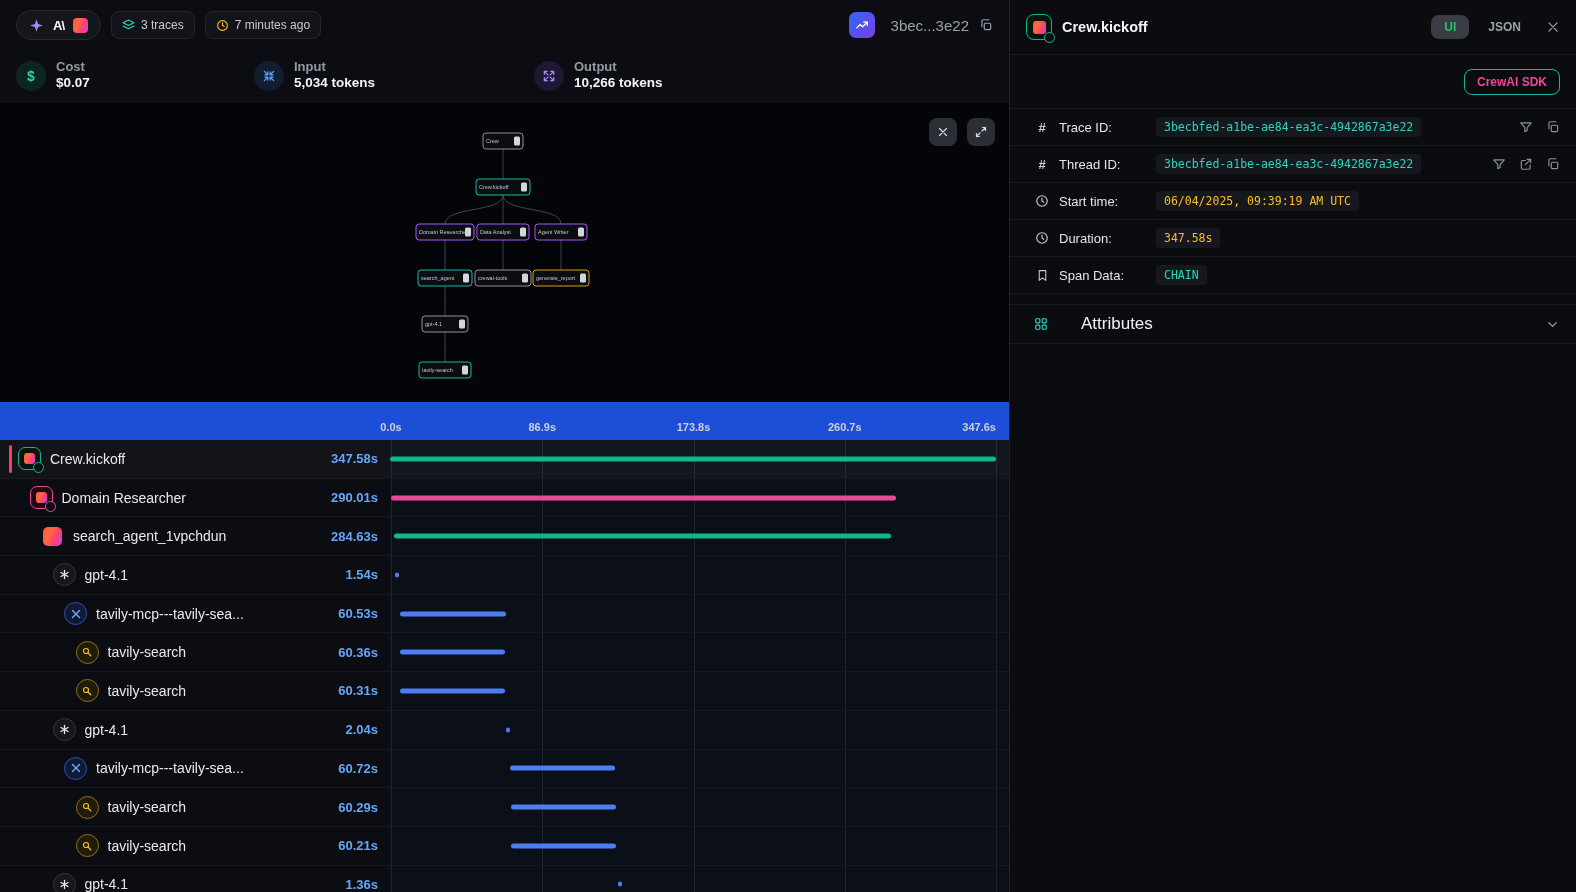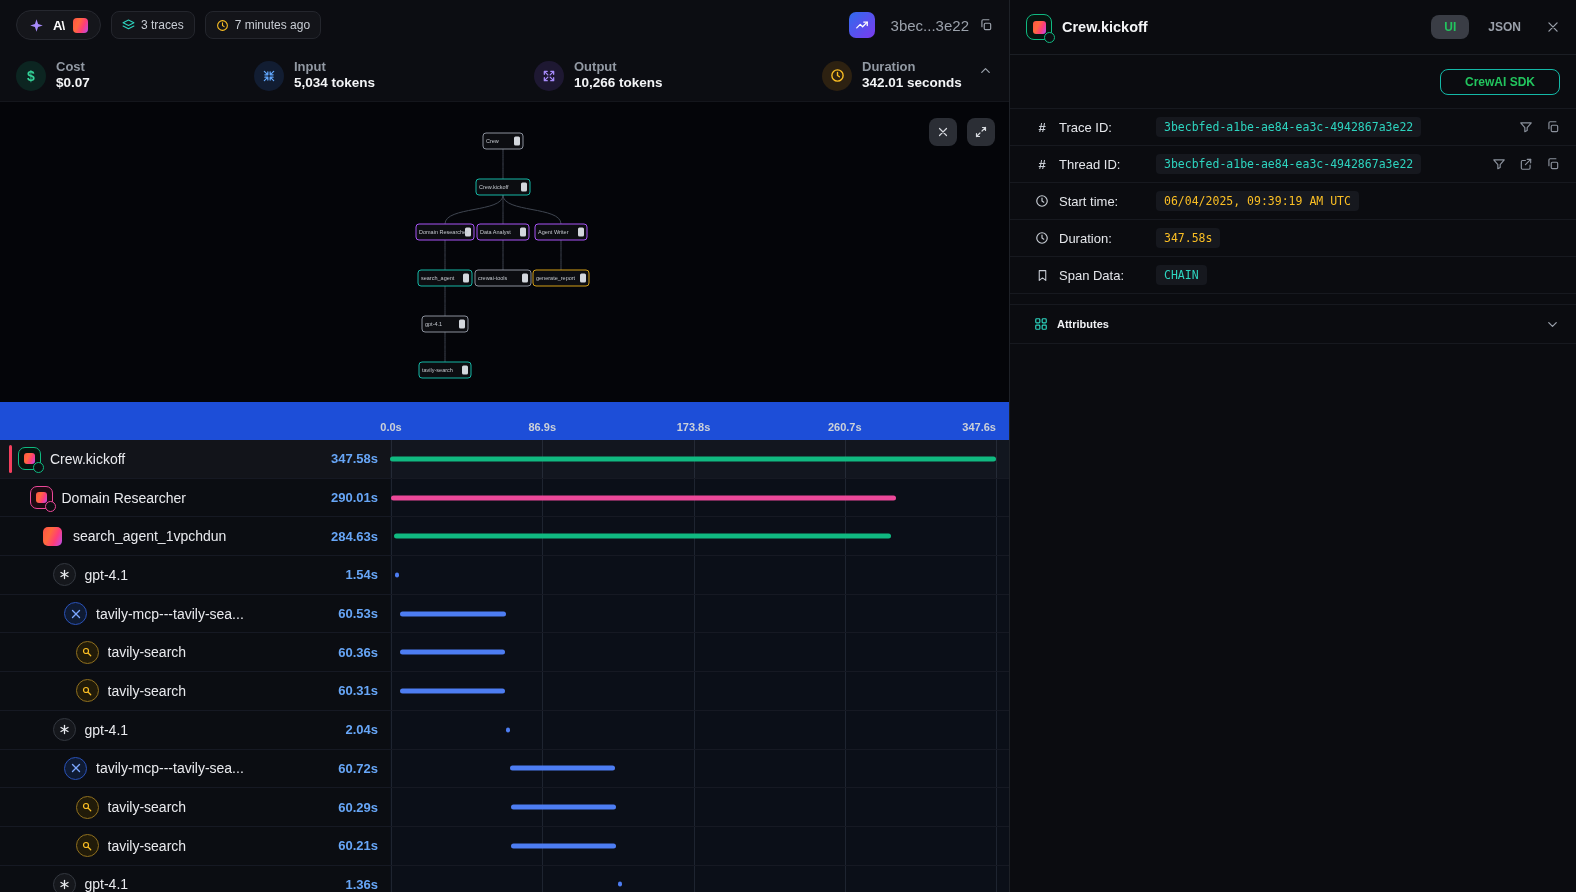--- a/index.html
+++ b/index.html
@@ -76,35 +76,35 @@
   .side { flex:1; background:#0b0c10; border-left:1px solid #1e2127; display:flex; flex-direction:column; }
   .side-header { height:55px; display:flex; align-items:center; gap:10px; padding:0 16px; border-bottom:1px solid #1b1e24; }
   .panel-ic { width:26px; height:26px; border-radius:8px; border:1.5px solid #10b981; background:#06140f; position:relative; display:flex; align-items:center; justify-content:center; flex:none; }
   .panel-ic .stripes { width:13px; height:13px; }
   .side-title { font-size:14.5px; font-weight:700; color:#f3f4f6; flex:1; }
   .tab-ui { background:#3a3d45; color:#22c55e; border-radius:8px; padding:5px 13px; font-size:12px; font-weight:700; cursor:pointer; }
   .tab-json { color:#9aa0aa; font-size:12px; font-weight:700; padding:5px 9px; cursor:pointer; }
   .close-x { margin-left:6px; cursor:pointer; display:flex; }
 
   .sdk-row { display:flex; justify-content:flex-end; padding:14px 16px 13px; }
-  .sdk-badge { border:1px solid #14b8a6; color:#22c55e; font-size:12px; font-weight:700; border-radius:8px; padding:5px 24px; }
+  .sdk-badge { border:1px solid #14b8a6; color:#ec4899; font-size:12px; font-weight:700; border-radius:8px; padding:5px 12px; }
 
   .details { border-bottom:1px solid #17191f; }
   .d-row { height:37px; display:flex; align-items:center; gap:9px; padding:0 16px 0 24px; border-top:1px solid #17191f; }
   .d-ic { width:16px; display:flex; align-items:center; justify-content:center; color:#c7ccd3; flex:none; }
   .hash-ic { font-weight:700; color:#c7ccd3; font-size:13px; }
   .d-label { font-size:13px; color:#e4e6ea; width:88px; flex:none; }
   .d-value { font-family:"DejaVu Sans Mono", monospace; font-size:11.5px; background:#16181e; border-radius:4px; padding:3px 8px; white-space:nowrap; }
   .d-value.teal { color:#2dd4bf; }
   .d-value.amber { color:#fbbf24; }
   .d-actions { margin-left:auto; display:flex; gap:13px; }
   .d-actions .act { display:flex; cursor:pointer; }
 
   .attr-row { height:40px; display:flex; align-items:center; gap:9px; padding:0 16px 0 24px; border-top:1px solid #17191f; border-bottom:1px solid #17191f; margin-top:10px; }
-  .attr-label { font-size:11px; font-weight:700; color:#f0f1f4; flex:1; }
+  .attr-label { font-size:17px; font-weight:400; color:#f0f1f4; flex:1;margin-left:24px; }
 
   svg.lu { fill:none; stroke-linecap:round; stroke-linejoin:round; }
 </style>
 </head>
 <body>
 
 <div class="app">
 
   <div class="main">
 
@@ -173,37 +173,20 @@
           <svg class="lu" width="14" height="14" viewBox="0 0 24 24" stroke="#a78bfa" stroke-width="2.2">
               <path d="M10 10L4 4M4 4h5M4 4v5"></path>
               <path d="M14 10l6-6M20 4h-5M20 4v5"></path>
               <path d="M10 14l-6 6M4 20h5M4 20v-5"></path>
               <path d="M14 14l6 6M20 20h-5M20 20v-5"></path>
             </svg>
         </span>
         <span class="stat-txt">
           <span class="stat-label">Output</span>
           <span class="stat-value">10,266 tokens</span>
-        </span>
-      </div>
-      <div class="stat">
-        <span class="stat-ic dur">
-          <svg class="lu" width="15" height="15" viewBox="0 0 24 24" stroke="#fbbf24" stroke-width="2.2">
-              <circle cx="12" cy="12" r="9"></circle>
-              <path d="M12 7v5l3 2"></path>
-            </svg>
-        </span>
-        <span class="stat-txt">
-          <span class="stat-label">Duration</span>
-          <span class="stat-value">342.01 seconds</span>
-        </span>
-        <span class="collapse-ch">
-          <svg class="lu" width="15" height="15" viewBox="0 0 24 24" stroke="#9aa0aa" stroke-width="2">
-              <path d="M6 15l6-6 6 6"></path>
-            </svg>
         </span>
       </div>
     </div>
 
     <div class="graph-area">
       <div class="graph-controls">
         <div class="gbtn">
           <svg class="lu" width="12" height="12" viewBox="0 0 24 24" stroke="#d7dadf" stroke-width="2.4">
               <path d="M5 5l14 14M19 5L5 19"></path>
             </svg>

